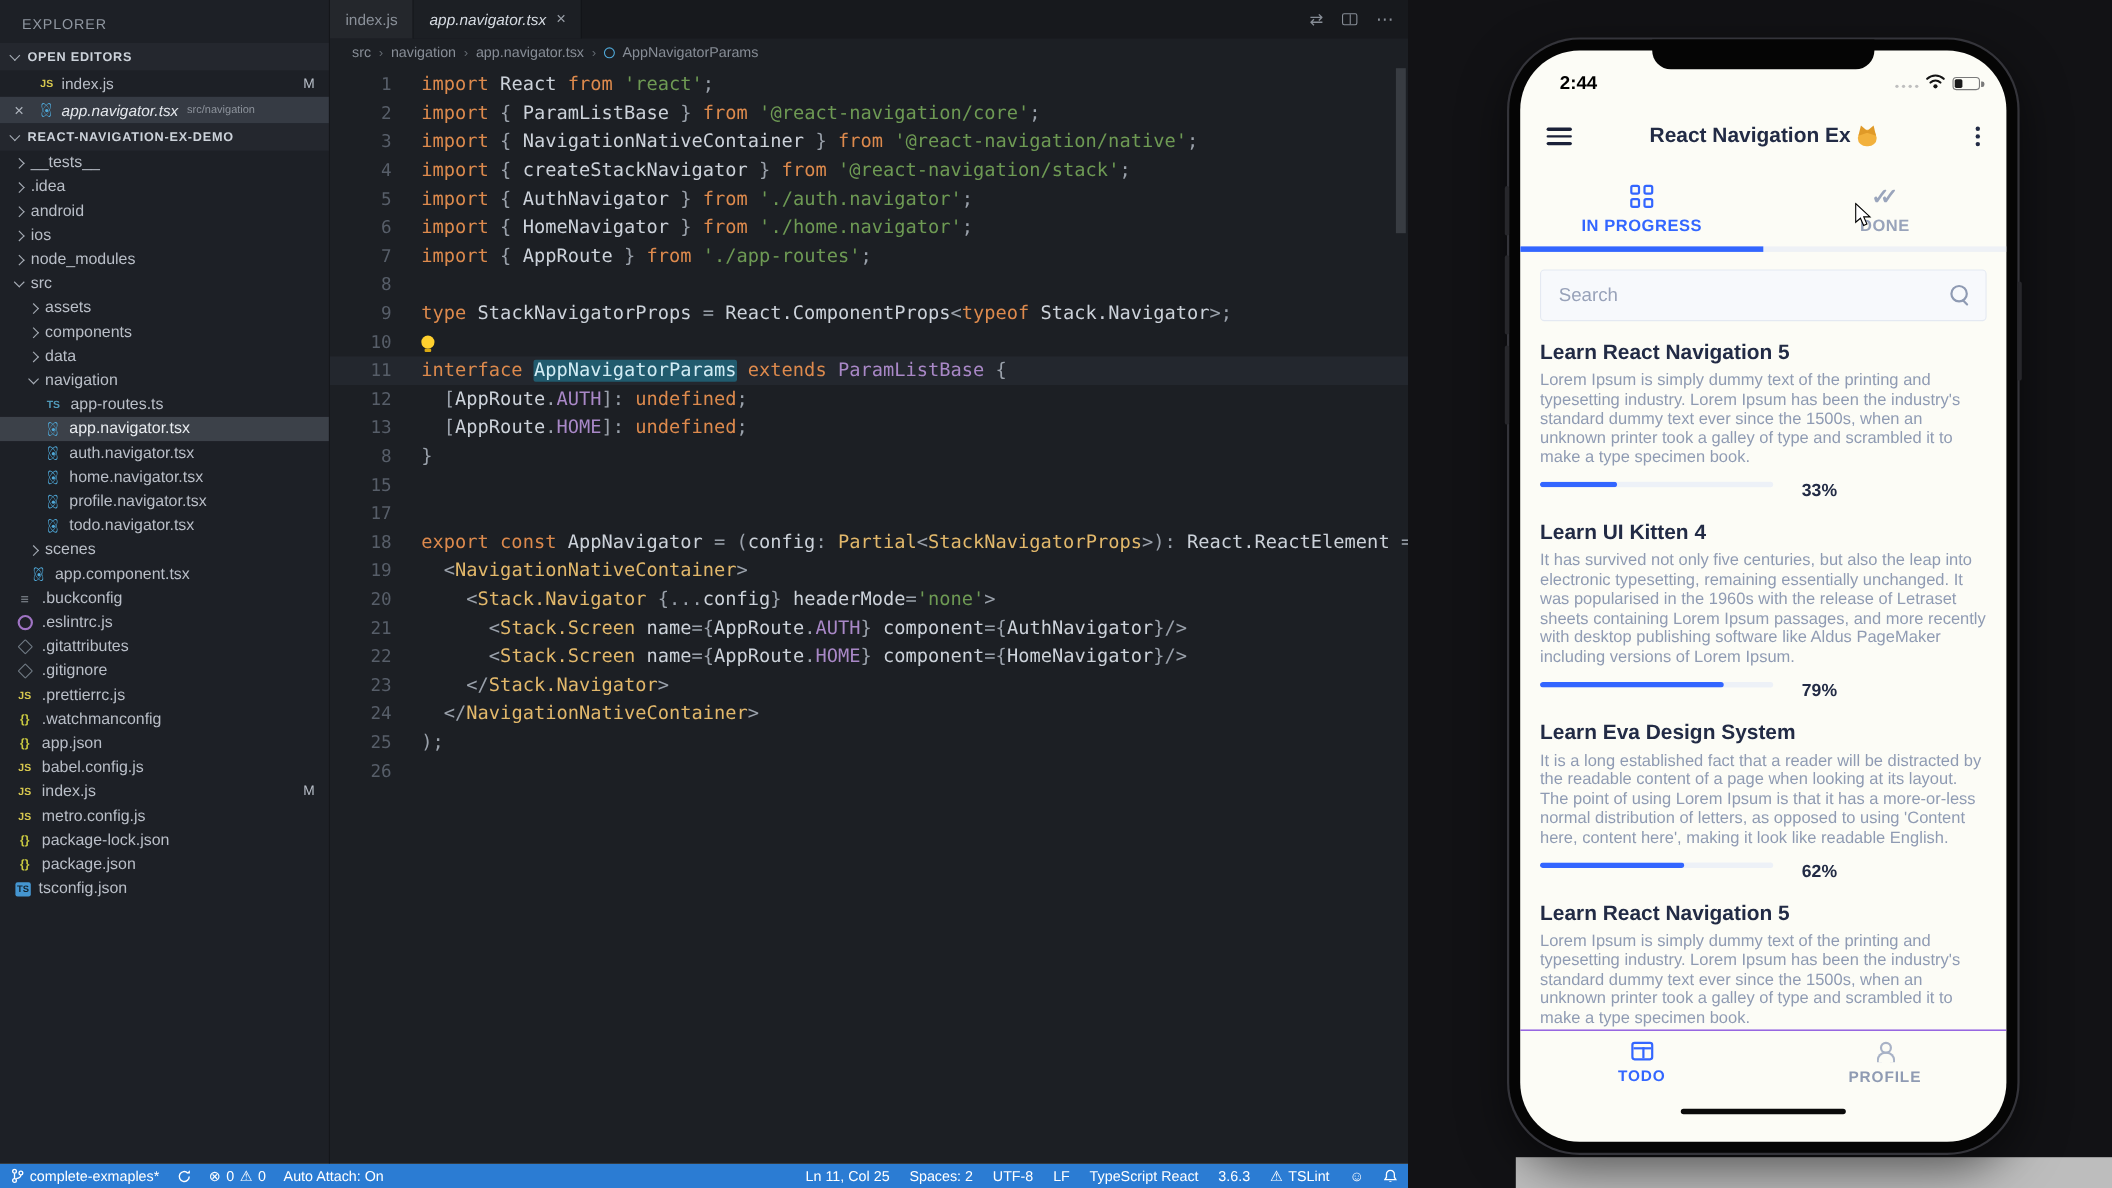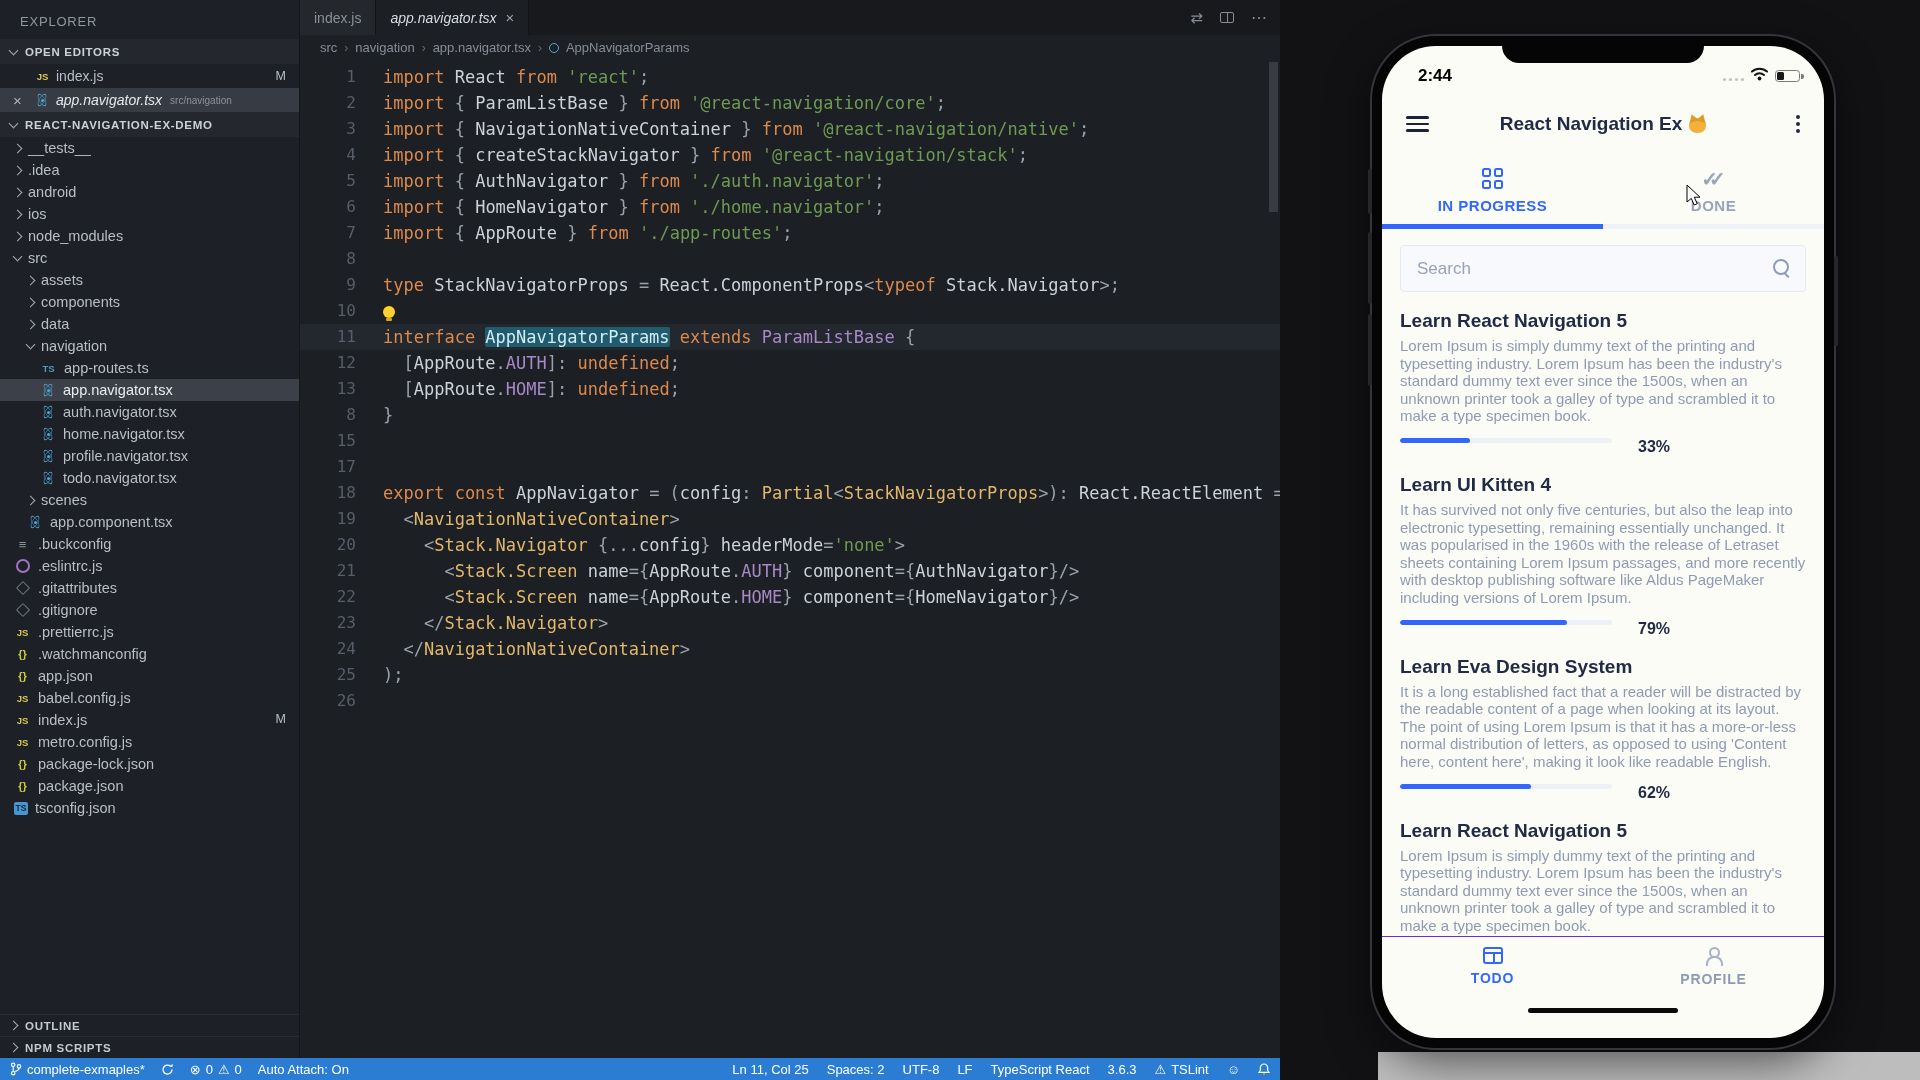--- a/index.html
+++ b/index.html
@@ -304,30 +304,20 @@
           <div class="trow" style="padding-left: 14px;">
             <span class="ficon i-json">{}</span>
             <span>package.json</span>
           </div>
           <div class="trow" style="padding-left: 14px;">
             <span class="ficon i-tscfg">TS</span>
             <span>tsconfig.json</span>
           </div>
         </div>
 
-      <div class="bottom-secs">
-        <div class="bsec">
-          <span class="chev right"></span>
-          <span>OUTLINE</span>
-        </div>
-        <div class="bsec">
-          <span class="chev right"></span>
-          <span>NPM SCRIPTS</span>
-        </div>
-      </div>
     </div>
 
     <div class="editor">
       <div class="tabbar">
         <div class="tab">
           <span>index.js</span>
         </div>
         <div class="tab active">
           <span class="ital">app.navigator.tsx</span>
           <span class="x">×</span>

